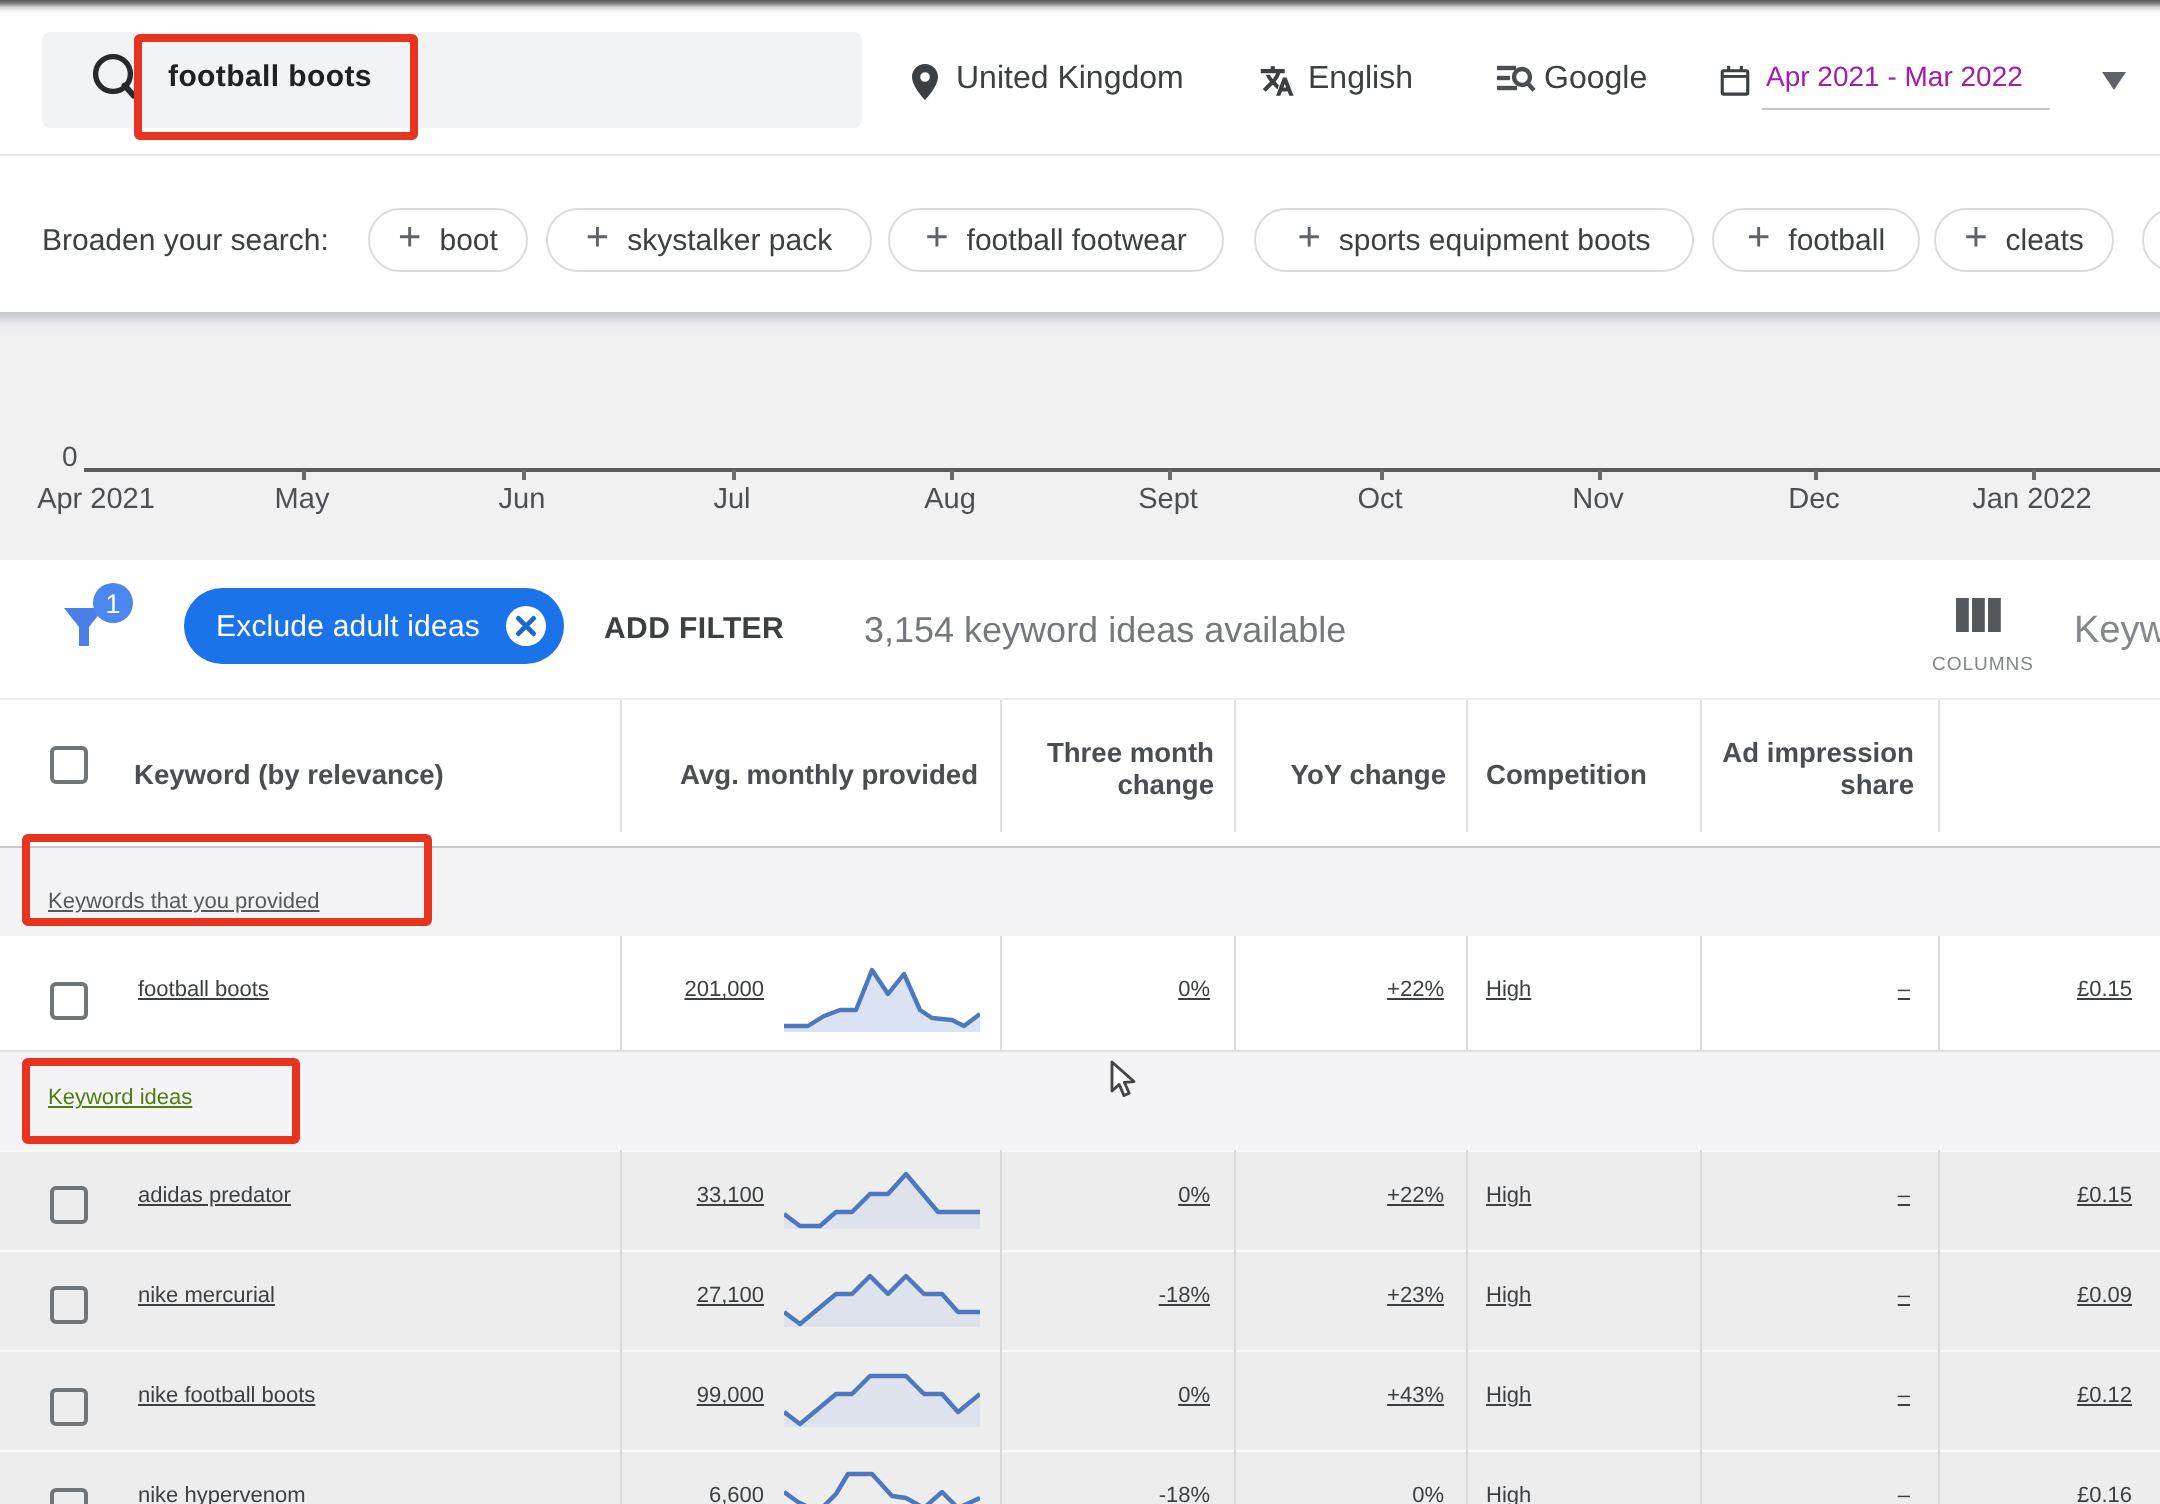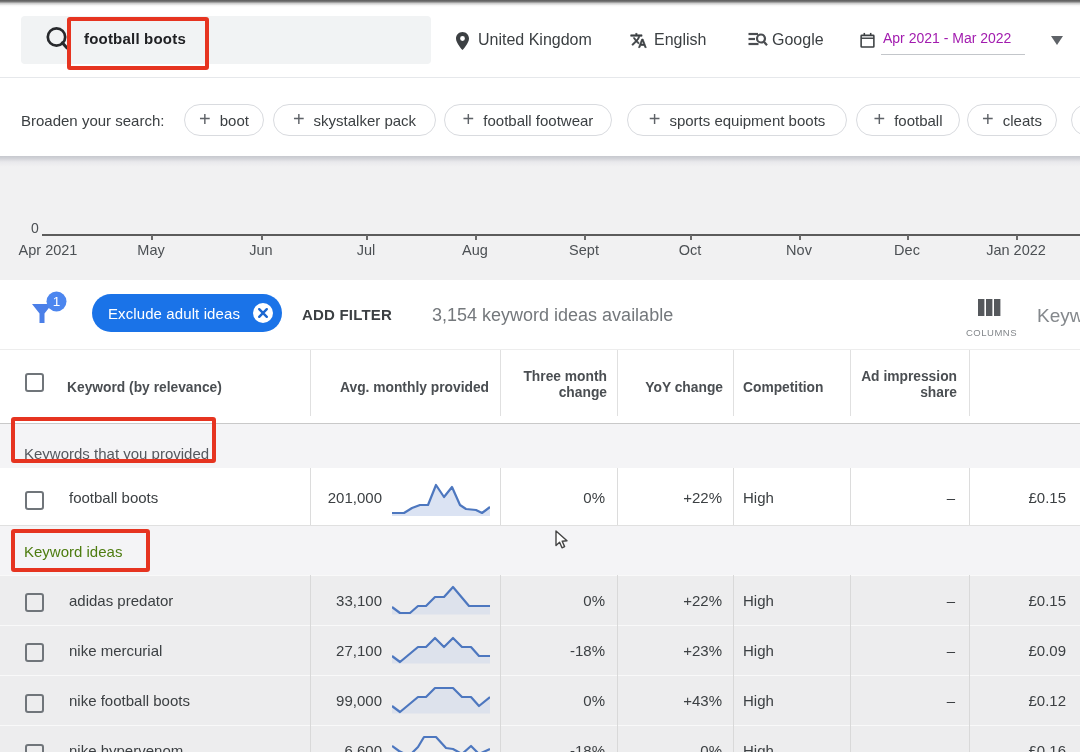--- a/index.html
+++ b/index.html
@@ -45,21 +45,21 @@
 #pill span { color:#fff; font-size:15px; margin-left:16px; letter-spacing:.1px; }
 #addfilter { left:302px; top:306px; font-size:15px; font-weight:700; color:#3c4043; letter-spacing:.2px; }
 #count { left:420px; top:305px; font-size:18px; color:#74787c;margin-left:12px; }
 #colicon { left:978px; top:299px; }
 #coltext { left:966px; top:327px; font-size:9.5px; color:#83878b; letter-spacing:.5px; }
 #keyw { left:1037px; top:305px; font-size:19px; color:#84888c; }
 
 
 .vline { position:absolute; width:1px; background:#e0e0e0; }
 .hd { position:absolute; font-size:13.8px; font-weight:700; color:#4a4e52; line-height:16px; }
-.cell { position:absolute; font-size:15px; color:#3c4043; }
+.cell { position:absolute; font-size:11px; color:#3c4043;text-decoration:underline; }
 .row-border { position:absolute; left:0; width:1080px; height:1px; background:#dcdcdc; }
 .checkbox { position:absolute; width:18.5px; height:18.5px; border:2.2px solid #70757a; border-radius:3px; background:transparent; }
 .secrow { position:absolute; left:0; width:1080px; background:#f4f4f6; }
 .datarow { position:absolute; left:0; width:1080px; background:#ededee; }
 .spark { position:absolute; left:392px; }
 </style>
 </head>
 <body>
 <div id="page">
 

